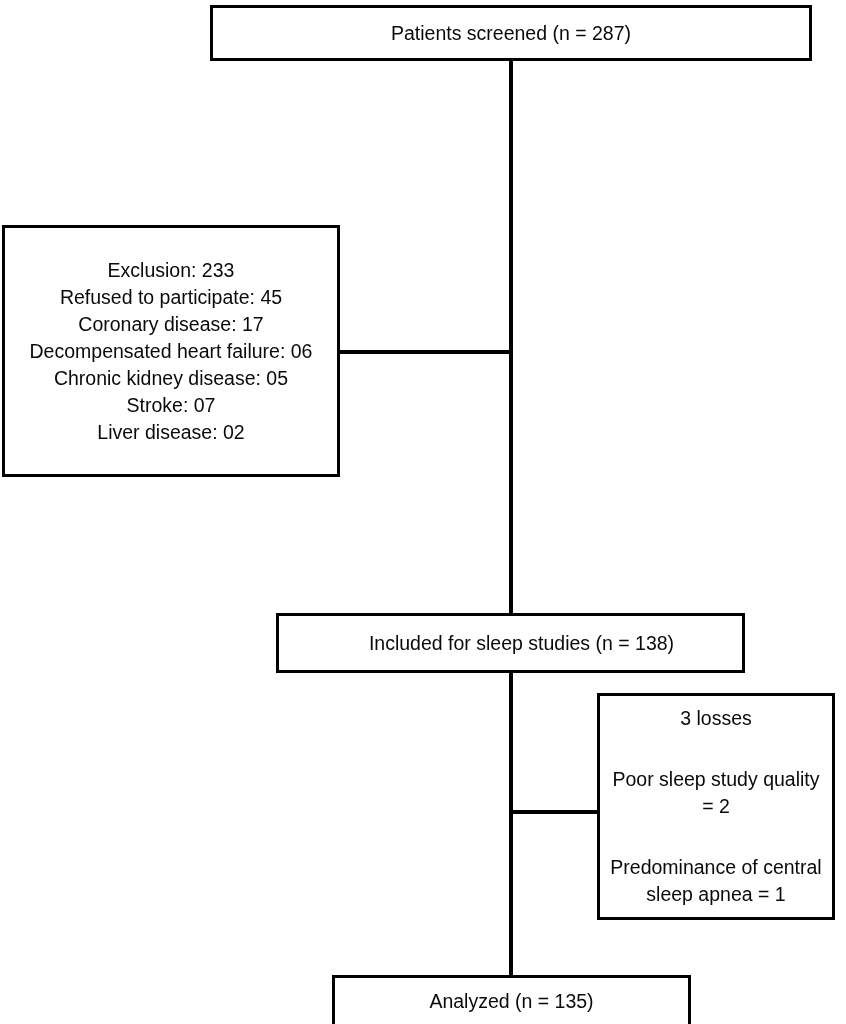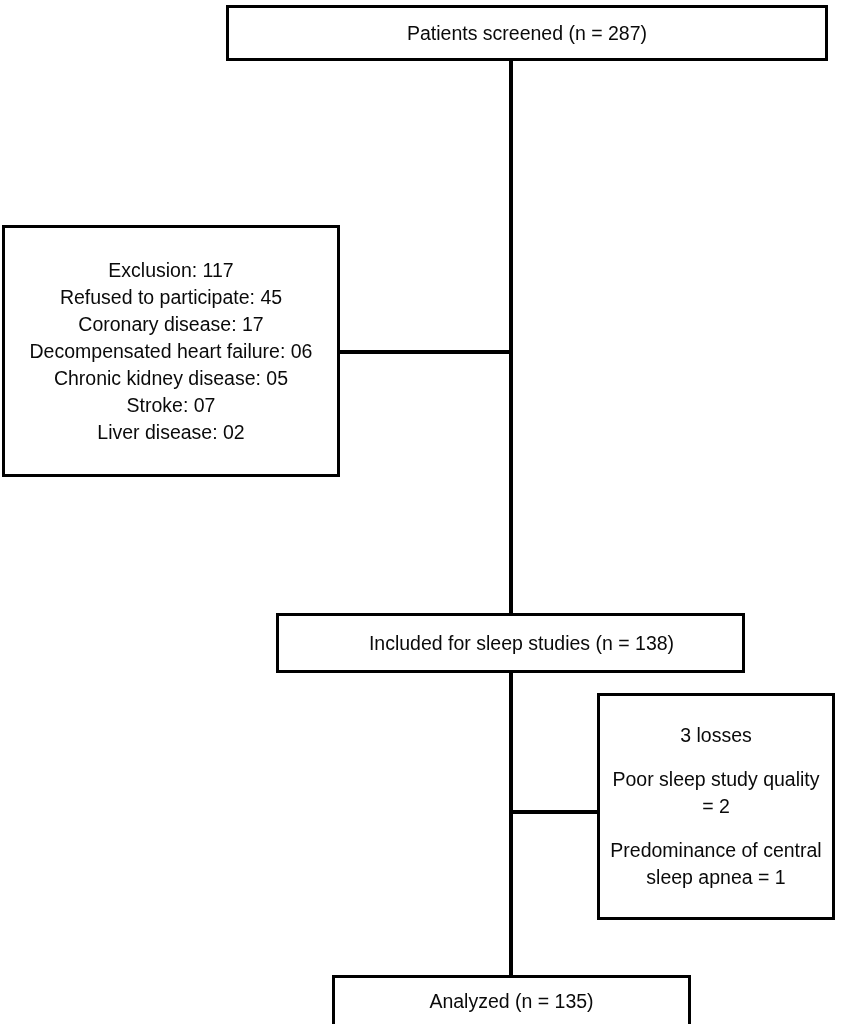--- a/index.html
+++ b/index.html
@@ -29,24 +29,24 @@
     font-size: 19.5px;
     line-height: 27px;
     white-space: pre-wrap;
   }
   .box .line { display: block; }
   .connector {
     position: absolute;
     background: #000000;
   }
   
-  .box-screened  { left: 210px; top: 5px;   width: 602px; height: 56px; margin-left: 16px; }
+  .box-screened  { left: 210px; top: 5px;   width: 602px; height: 56px; }
   .box-exclusion { left: 2px;   top: 225px; width: 338px; height: 252px; }
   .box-included  { left: 276px; top: 613px; width: 469px; height: 60px; padding-left: 22px; }
-  .box-losses    { left: 597px; top: 693px; width: 238px; height: 227px; gap: 17px; padding: 6px 4px; }
+  .box-losses    { left: 597px; top: 693px; width: 238px; height: 227px; gap: 34px; padding: 6px 4px; }
   .box-analyzed  { left: 332px; top: 975px; width: 359px; height: 52px; }
   
   .vline-top      { left: 509px; top: 61px;  width: 4px;   height: 552px; }
   .hline-exclusion{ left: 340px; top: 350px; width: 173px; height: 4px; }
   .vline-bottom   { left: 509px; top: 673px; width: 4px;   height: 302px; }
   .hline-losses   { left: 511px; top: 810px; width: 86px;  height: 4px; }
 </style>
 </head>
 <body>
 
@@ -55,21 +55,21 @@
   <div class="connector vline-top"></div>
   <div class="connector hline-exclusion"></div>
   <div class="connector vline-bottom"></div>
   <div class="connector hline-losses"></div>
 
   <div class="box box-screened">
     <span class="line">Patients screened (n = 287)</span>
   </div>
 
   <div class="box box-exclusion">
-    <span class="line">Exclusion: 117</span>
+    <span class="line">Exclusion: 233</span>
     <span class="line">Refused to participate: 45</span>
     <span class="line">Coronary disease: 17</span>
     <span class="line">Decompensated heart failure: 06</span>
     <span class="line">Chronic kidney disease: 05</span>
     <span class="line">Stroke: 07</span>
     <span class="line">Liver disease: 02</span>
   </div>
 
   <div class="box box-included">
     <span class="line">Included for sleep studies (n = 138)</span>

